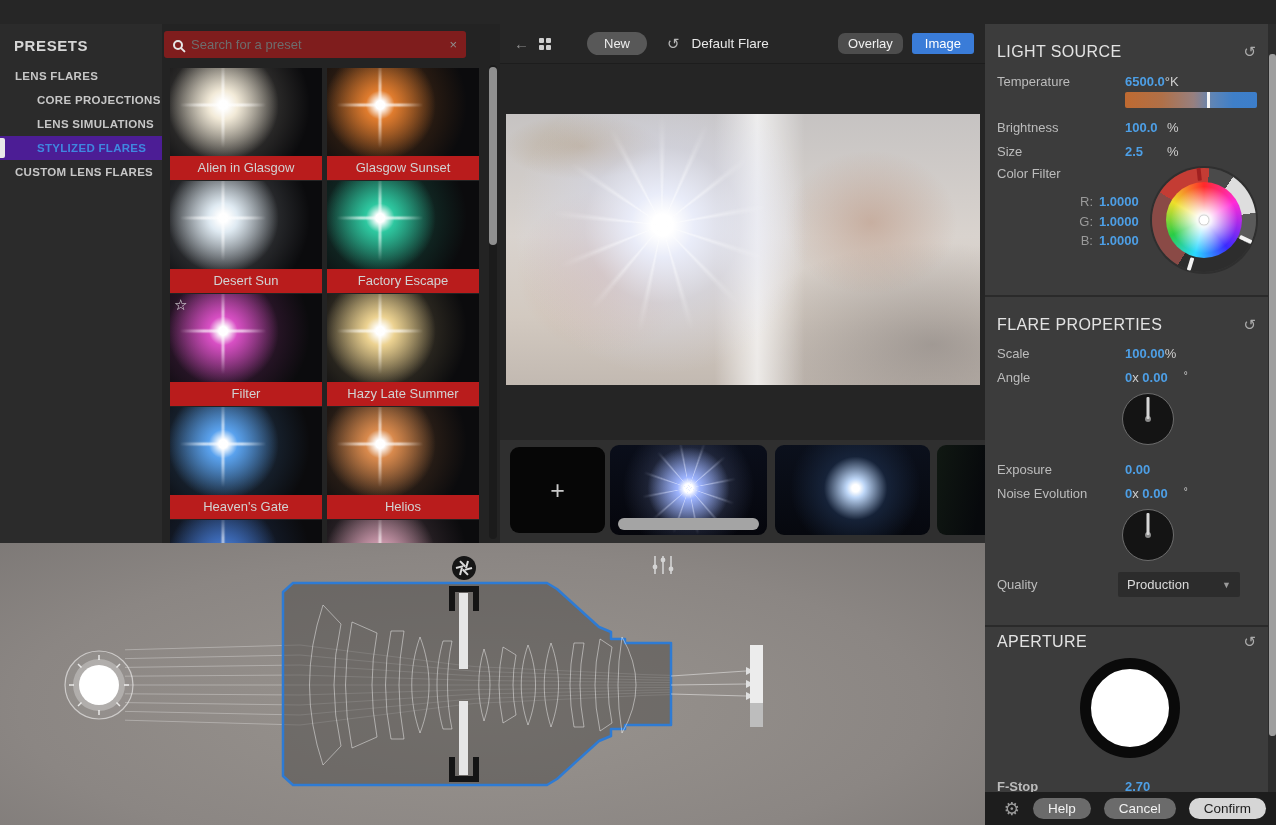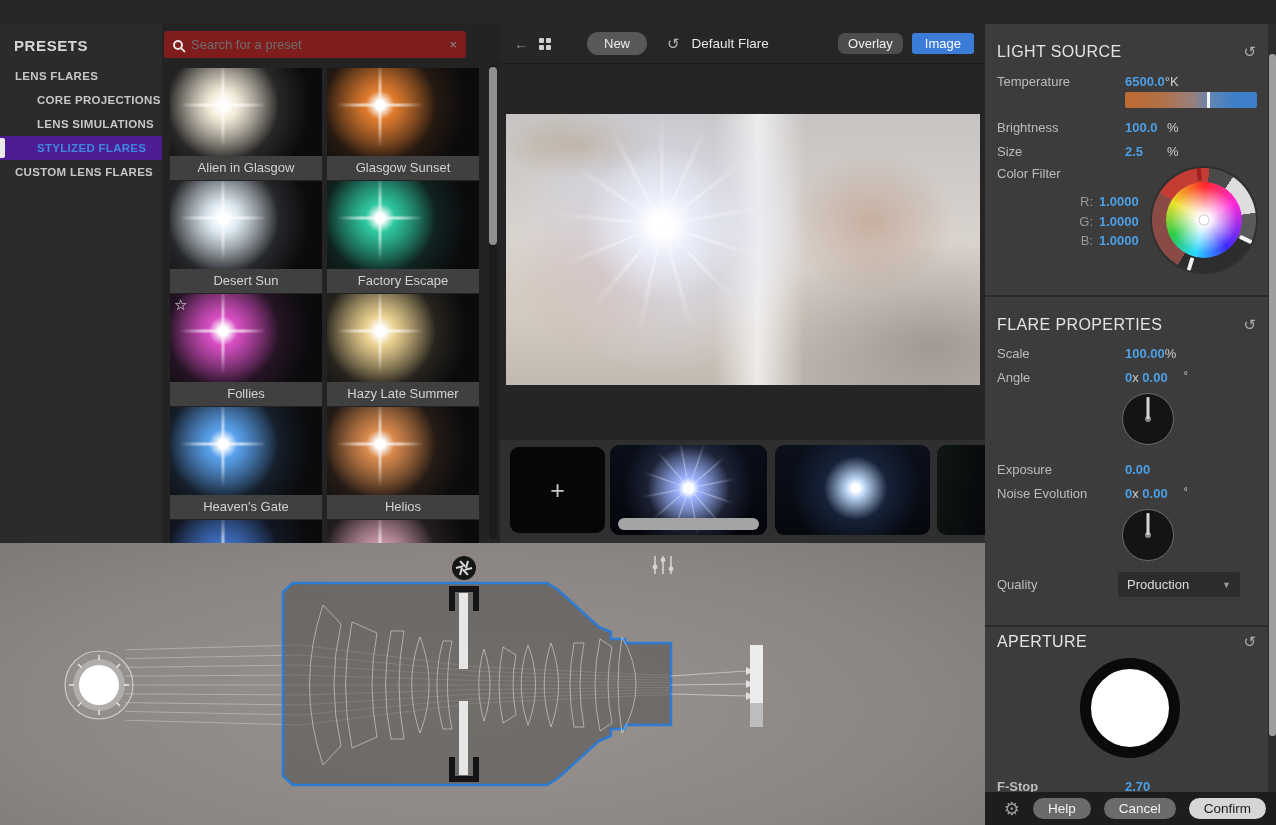--- a/index.html
+++ b/index.html
@@ -43,21 +43,21 @@
                display:flex; flex-wrap:wrap; column-gap:5px; row-gap:1px; align-content:flex-start; padding-top:4px; }
   .preset-card { width:152px; height:112px; position:relative; cursor:pointer; }
   .preset-thumb { position:relative; width:152px; height:88px; background:#0b0b0d; overflow:hidden; }
   .burst { position:absolute; left:35%; top:42%; width:90px; height:90px; transform:translate(-50%,-50%);
            background:
              linear-gradient(0deg, rgba(0,0,0,0) 47%, rgba(255,255,255,.75) 50%, rgba(0,0,0,0) 53%),
              linear-gradient(90deg, rgba(0,0,0,0) 47%, rgba(255,255,255,.65) 50%, rgba(0,0,0,0) 53%);
            -webkit-mask:radial-gradient(circle,#000 0 30%,transparent 68%);
                    mask:radial-gradient(circle,#000 0 30%,transparent 68%); }
   .preset-fav { display:none; position:absolute; left:4px; top:2px; color:#e8e8e8; font-size:15px; }
-  .preset-name { height:24px; line-height:24px; background:#404040; color:#d2d2d2; font-size:13px;
+  .preset-name { height:24px; line-height:24px; background:#b91c1c; color:#d2d2d2; font-size:13px;
                  text-align:center; overflow:hidden; white-space:nowrap; }
   .pp-scroll { position:absolute; right:3px; top:41px; width:8px; height:474px; background:#1b1b1b; border-radius:4px; }
   .pp-thumb { position:absolute; left:0; top:2px; width:8px; height:178px; background:#8f8f8f; border-radius:4px; }
 
   
   .canvas-top { position:absolute; left:500px; top:24px; width:485px; height:40px; background:#262626;
                 border-bottom:1px solid #1d1d1d; display:flex; align-items:center; }
   .icon-back { margin-left:14px; color:#8f8f8f; font-size:15px; cursor:pointer; }
   .icon-grid { margin-left:10px; display:grid; grid-template-columns:5px 5px; grid-template-rows:5px 5px;
                gap:2px; cursor:pointer; }
@@ -211,21 +211,21 @@
 
       </div>
       <div class="preset-name">Factory Escape</div>
     </div>
 
     <div class="preset-card">
       <div class="preset-thumb" style="background: radial-gradient(circle at 35% 42%, rgb(255, 255, 255) 0%, rgb(255, 255, 255) 4%, rgb(216, 79, 196) 13%, rgba(5, 5, 8, 0) 50%), radial-gradient(circle at 35% 42%, rgba(216, 79, 196, 0.35) 0%, rgba(5, 5, 8, 0) 78%), linear-gradient(rgb(11, 11, 13), rgb(11, 11, 13));">
         <div class="burst"></div>
         <span class="preset-fav" style="display: block;">☆</span>
       </div>
-      <div class="preset-name">Follies</div>
+      <div class="preset-name">Filter</div>
     </div>
 
     <div class="preset-card">
       <div class="preset-thumb" style="background: radial-gradient(circle at 35% 42%, rgb(255, 255, 255) 0%, rgb(255, 255, 255) 4%, rgb(236, 210, 145) 13%, rgba(5, 5, 8, 0) 50%), radial-gradient(circle at 35% 42%, rgba(236, 210, 145, 0.35) 0%, rgba(5, 5, 8, 0) 78%), linear-gradient(rgb(11, 11, 13), rgb(11, 11, 13));">
         <div class="burst"></div>
 
       </div>
       <div class="preset-name">Hazy Late Summer</div>
     </div>
 

